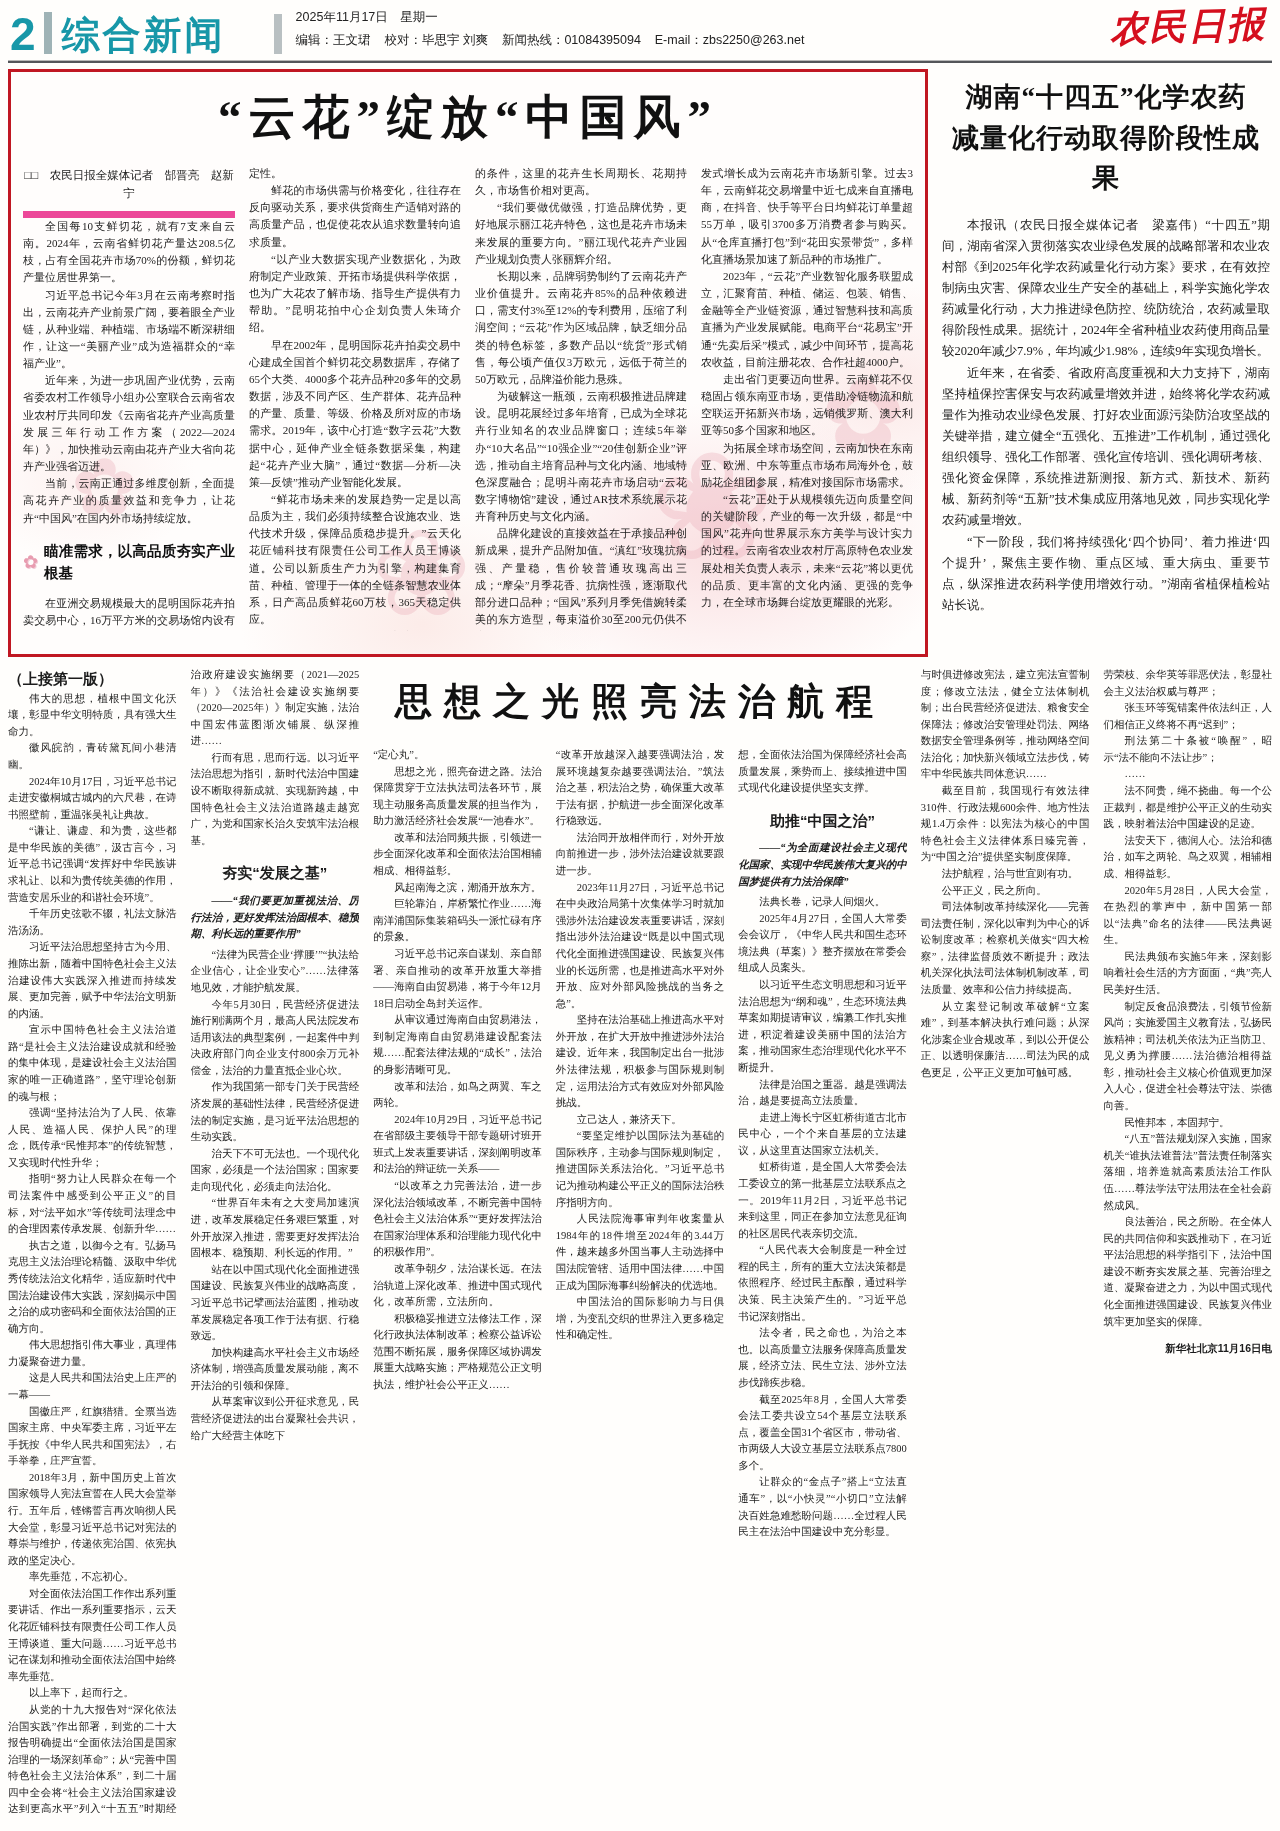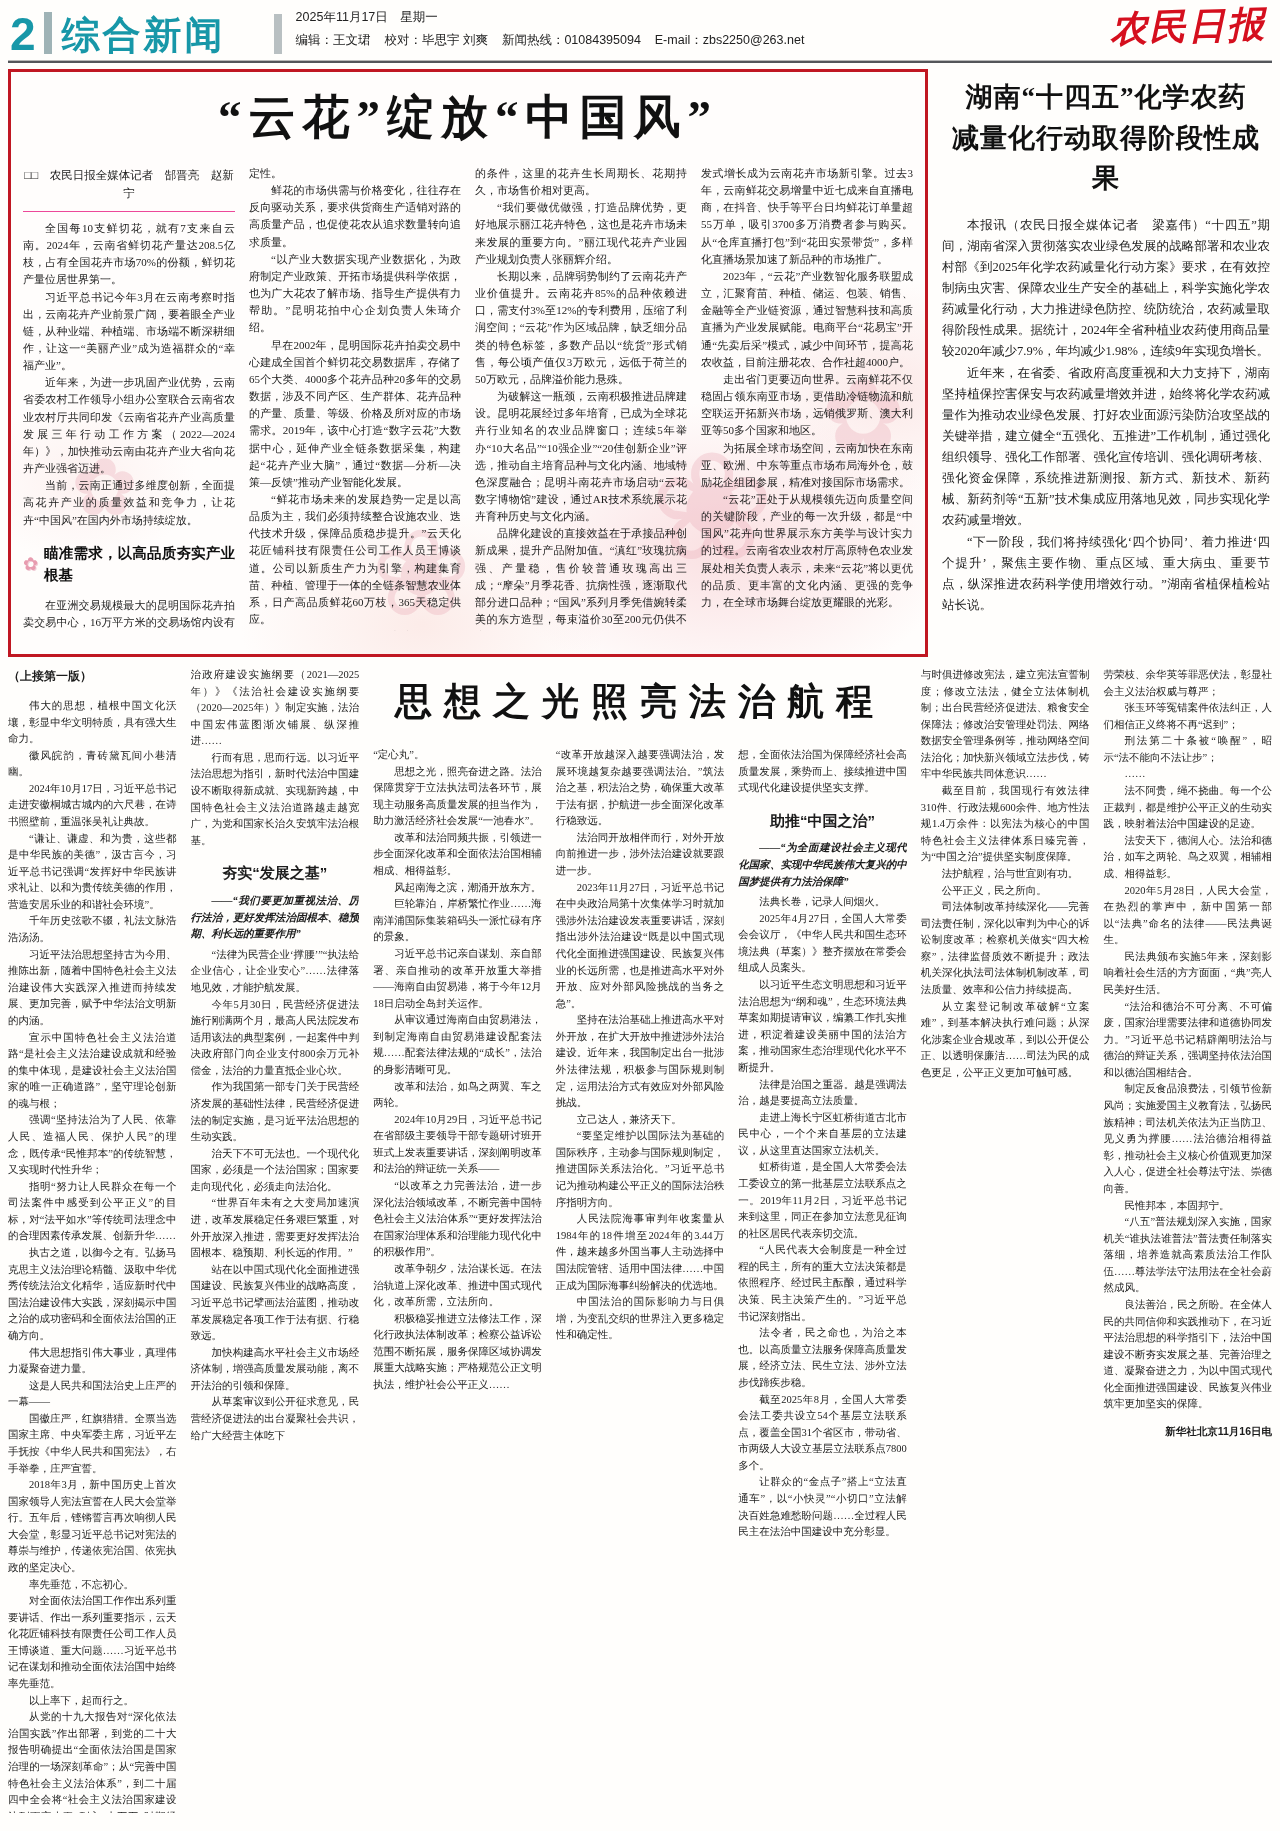--- a/index.html
+++ b/index.html
@@ -27,26 +27,26 @@
       radial-gradient(ellipse 260px 170px at 45% 95%, rgba(249,218,213,0.5), transparent 70%),
       radial-gradient(ellipse 220px 160px at 96% 55%, rgba(247,209,208,0.45), transparent 70%),
       radial-gradient(ellipse 160px 120px at 8% 70%, rgba(250,224,222,0.4), transparent 70%);
   }
   .floral span { position:absolute; color:rgba(235,170,182,0.33); }
   .main-headline { position:relative; z-index:1; text-align:center; font-size:47px; font-weight:bold; letter-spacing:7px; margin:8px 0 16px; color:#111; }
   .main-columns { position:relative; z-index:1; display:flex; gap:14px; height:466px; overflow:hidden; }
   .article-column { flex:1 1 0; font-size:11px; line-height:1.56; text-align:justify; overflow:hidden; }
   .blk-p { text-indent:2em; }
   .blk-cont { text-indent:0; }
-  .blk-byline { text-align:center; font-size:11.5px; border-bottom:1px solid #ec4899; padding:2px 0 8px; margin-bottom:8px; }
+  .blk-byline { text-align:center; font-size:11.5px; border-bottom:7px solid #ec4899; padding:2px 0 8px; }
   .blk-h { font-family:"Liberation Sans","DejaVu Sans",sans-serif; font-weight:bold; font-size:14.5px; color:#101010; display:flex; align-items:center; gap:6px; margin:13px 0 10px; }
   .flower-icon { color:#e89cb0; font-size:18px; line-height:1; text-shadow:1px 1px 0 rgba(214,120,150,0.35); }
   .blk-h2 { font-family:"Liberation Sans","DejaVu Sans",sans-serif; font-weight:bold; font-size:15px; text-align:center; margin:12px 0 8px; }
   .blk-quote { font-style:italic; font-weight:bold; text-indent:2em; margin-bottom:4px; }
-  .blk-lead { font-family:"Liberation Sans","DejaVu Sans",sans-serif; font-weight:bold; font-size:12px; margin-bottom:12px; }
+  .blk-lead { font-family:"Liberation Sans","DejaVu Sans",sans-serif; font-weight:bold; font-size:15px; margin-bottom:0; }
   .blk-end { text-align:right; font-family:"Liberation Sans","DejaVu Sans",sans-serif; font-weight:bold; margin-top:10px; }
   
   .side-article { flex:1; padding:2px 2px 0; overflow:hidden; }
   .side-headline { text-align:center; font-size:27px; font-weight:bold; line-height:1.5; letter-spacing:1px; margin:6px 0 16px; color:#111; }
   .side-body { font-size:12.5px; line-height:1.68; text-align:justify; height:472px; overflow:hidden; }
   .side-body .blk-p { margin-bottom:1px; }
   
   .law-article { margin-top:10px; display:grid; grid-template-columns:repeat(7,1fr); grid-template-rows:auto 1fr; column-gap:14px; height:1146px; overflow:hidden; }
   .law-headline { grid-column:3/6; grid-row:1; text-align:center; font-size:37px; font-weight:700; letter-spacing:12px; padding:10px 0 20px; color:#111; white-space:nowrap; }
   .law-col { font-size:10.5px; line-height:1.58; text-align:justify; overflow:hidden; }
@@ -219,21 +219,20 @@
       </div>
     <div class="law-col full">
         <p class="blk-cont">劳荣枝、余华英等罪恶伏法，彰显社会主义法治权威与尊严；</p>
         <p class="blk-p">张玉环等冤错案件依法纠正，人们相信正义终将不再“迟到”；</p>
         <p class="blk-p">刑法第二十条被“唤醒”，昭示“法不能向不法让步”；</p>
         <p class="blk-p">……</p>
         <p class="blk-p">法不阿贵，绳不挠曲。每一个公正裁判，都是维护公平正义的生动实践，映射着法治中国建设的足迹。</p>
         <p class="blk-p">法安天下，德润人心。法治和德治，如车之两轮、鸟之双翼，相辅相成、相得益彰。</p>
         <p class="blk-p">2020年5月28日，人民大会堂，在热烈的掌声中，新中国第一部以“法典”命名的法律——民法典诞生。</p>
         <p class="blk-p">民法典颁布实施5年来，深刻影响着社会生活的方方面面，“典”亮人民美好生活。</p>
-        <p class="blk-p">“法治和德治不可分离、不可偏废，国家治理需要法律和道德协同发力。”习近平总书记精辟阐明法治与德治的辩证关系，强调坚持依法治国和以德治国相结合。</p>
         <p class="blk-p">制定反食品浪费法，引领节俭新风尚；实施爱国主义教育法，弘扬民族精神；司法机关依法为正当防卫、见义勇为撑腰……法治德治相得益彰，推动社会主义核心价值观更加深入人心，促进全社会尊法守法、崇德向善。</p>
         <p class="blk-p">民惟邦本，本固邦宁。</p>
         <p class="blk-p">“八五”普法规划深入实施，国家机关“谁执法谁普法”普法责任制落实落细，培养造就高素质法治工作队伍……尊法学法守法用法在全社会蔚然成风。</p>
         <p class="blk-p">良法善治，民之所盼。在全体人民的共同信仰和实践推动下，在习近平法治思想的科学指引下，法治中国建设不断夯实发展之基、完善治理之道、凝聚奋进之力，为以中国式现代化全面推进强国建设、民族复兴伟业筑牢更加坚实的保障。</p>
         <p class="blk-end">新华社北京11月16日电</p>
       </div>
   </section>
 
 </div>
 

